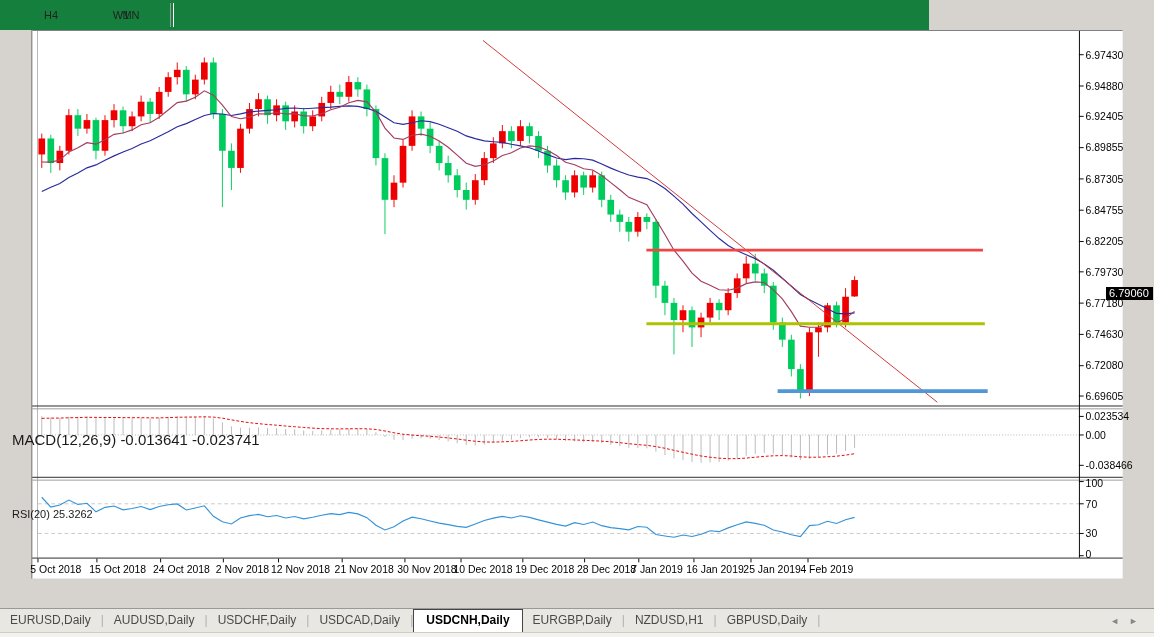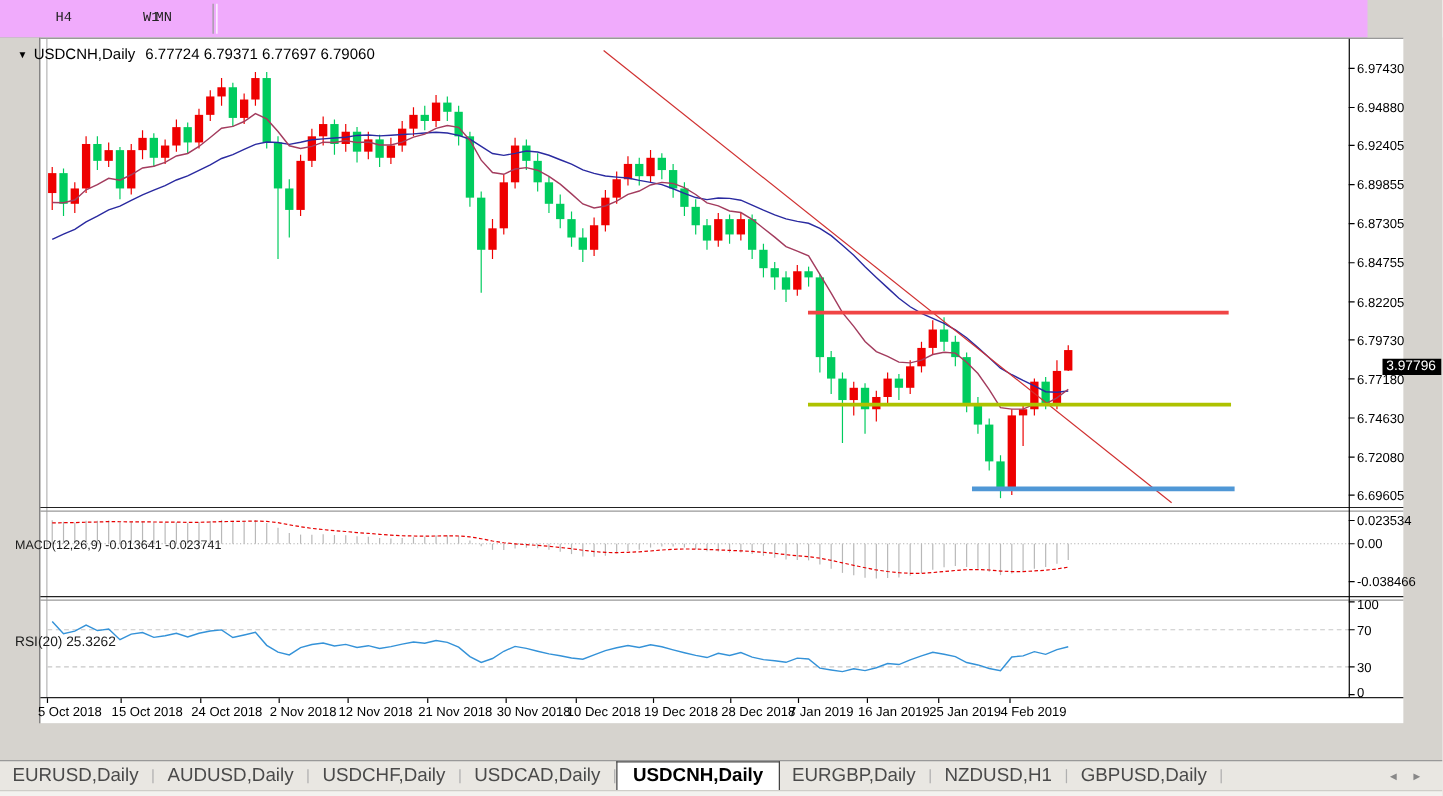--- a/index.html
+++ b/index.html
@@ -2,41 +2,41 @@
 <html><head>
 <meta charset="utf-8">
 <style>
   html,body{margin:0;padding:0;}
   body{
     width:1154px;height:637px;overflow:hidden;position:relative;
     background:#d6d3ce;font-family:"Liberation Sans",sans-serif;
     -webkit-font-smoothing:none;
   }
   
-  #toolbar{position:absolute;top:0;left:0;width:1094px;height:30px;background:#f0abfc;border-bottom:1px solid #9a9a9a;font-family:Liberation Mono, monospace;}
+  #toolbar{position:absolute;top:0;left:0;width:929px;height:30px;background:#15803d;border-bottom:1px solid #9a9a9a;}
   .tf-btn{
     position:absolute;top:4px;width:30px;height:21px;line-height:21px;text-align:center;
     font-size:11px;color:#222;cursor:pointer;background:transparent;border:1px solid transparent;box-sizing:border-box;
   }
   .tf-btn.active{background:#fafafa;border-top:1px solid #808080;border-left:1px solid #808080;border-bottom:1px solid #ffffff;border-right:1px solid #ffffff;outline:1px dotted #bbb;outline-offset:-3px;}
   .tb-sep{position:absolute;top:3px;left:170px;width:2px;height:24px;border-left:1px solid #9a9a9a;border-right:1px solid #fff;}
   
   #chart-window{position:absolute;top:30px;left:0;width:1154px;height:578px;background:#d6d3ce;}
   #chart{position:absolute;top:0;left:0;}
   .ovl{position:absolute;white-space:nowrap;pointer-events:none;}
   #title-line{top:6px;left:14px;font-size:12px;color:#000;}
   #title-line .dd{font-size:8px;vertical-align:1px;margin-right:5px;color:#000;}
   #title-line .vals{margin-left:8px;}
-  #macd-label{top:401px;left:12px;font-size:10px;color:#1a1a1a;}
+  #macd-label{top:401px;left:12px;font-size:15px;color:#1a1a1a;}
   #rsi-label{top:478px;left:12px;font-size:11px;color:#1a1a1a;}
   #price-tag{top:257px;left:1106px;width:47px;height:13px;background:#000;color:#fff;font-size:11px;line-height:13px;text-align:left;padding-left:3px;box-sizing:border-box;}
   
   #tabbar{position:absolute;top:608px;left:0;width:1154px;height:29px;background:#e9e7e2;border-top:1px solid #999;}
   #tabbar .strip{position:absolute;left:0;bottom:0;width:100%;height:5px;background:#f3f2ef;border-top:1px solid #cfcdc8;}
-  .tab{display:inline-block;height:21px;line-height:21px;font-size:15px;color:#4a4a4a;padding:0 10px;cursor:pointer;vertical-align:top;margin-top:1px;}
+  .tab{display:inline-block;height:21px;line-height:21px;font-size:12px;color:#4a4a4a;padding:0 10px;cursor:pointer;vertical-align:top;margin-top:1px;}
   .tab.active{background:#ffffff;color:#000;font-weight:bold;border:1px solid #444;border-bottom:none;height:22px;margin-top:0px;padding:0 12px;}
   .tab-sep{display:inline-block;color:#b0b0b0;font-size:12px;vertical-align:top;line-height:21px;margin-top:1px;}
   #tab-arrows{position:absolute;right:6px;top:7px;font-size:9px;color:#888;letter-spacing:10px;}
   #tab-arrows span{cursor:pointer;}
   
   .ax{font-family:"Liberation Sans",sans-serif;font-size:11px;fill:#000;}
 </style>
 </head>
 <body>
 
@@ -406,35 +406,32 @@
       <line x1="642" y1="586" x2="642" y2="590" stroke="#000" stroke-width="1"></line>
       <text x="634" y="601" class="ax">7 Jan 2019</text>
       <line x1="700" y1="586" x2="700" y2="590" stroke="#000" stroke-width="1"></line>
       <text x="692" y="601" class="ax">16 Jan 2019</text>
       <line x1="760" y1="586" x2="760" y2="590" stroke="#000" stroke-width="1"></line>
       <text x="752" y="601" class="ax">25 Jan 2019</text>
       <line x1="820" y1="586" x2="820" y2="590" stroke="#000" stroke-width="1"></line>
       <text x="812" y="601" class="ax">4 Feb 2019</text>
     </svg>
 
-  <div class="ovl" id="title-line">
-    <span class="dd">▼</span><span>USDCNH,Daily</span><span class="vals">6.77724 6.79371 6.77697 6.79060</span>
-  </div>
 
   <div class="ovl" id="macd-label">
     <span>MACD(12,26,9)</span>
     <span>-0.013641 -0.023741</span>
   </div>
 
   <div class="ovl" id="rsi-label">
     <span>RSI(20)</span>
     <span>25.3262</span>
   </div>
 
-  <div class="ovl" id="price-tag">3.97796</div>
+  <div class="ovl" id="price-tag">6.79060</div>
 </div>
 
 <div id="tabbar">
   <div class="strip"></div>
   <span id="tabs-host"><span class="tab">EURUSD,Daily</span><span class="tab-sep"> | </span><span class="tab">AUDUSD,Daily</span><span class="tab-sep"> | </span><span class="tab">USDCHF,Daily</span><span class="tab-sep"> | </span><span class="tab">USDCAD,Daily</span><span class="tab-sep"> | </span><span class="tab active">USDCNH,Daily</span><span class="tab">EURGBP,Daily</span><span class="tab-sep"> | </span><span class="tab">NZDUSD,H1</span><span class="tab-sep"> | </span><span class="tab">GBPUSD,Daily</span><span class="tab-sep"> | </span></span>
   <span id="tab-arrows">
     <span>◄</span><span>►</span>
   </span>
 </div>
 

